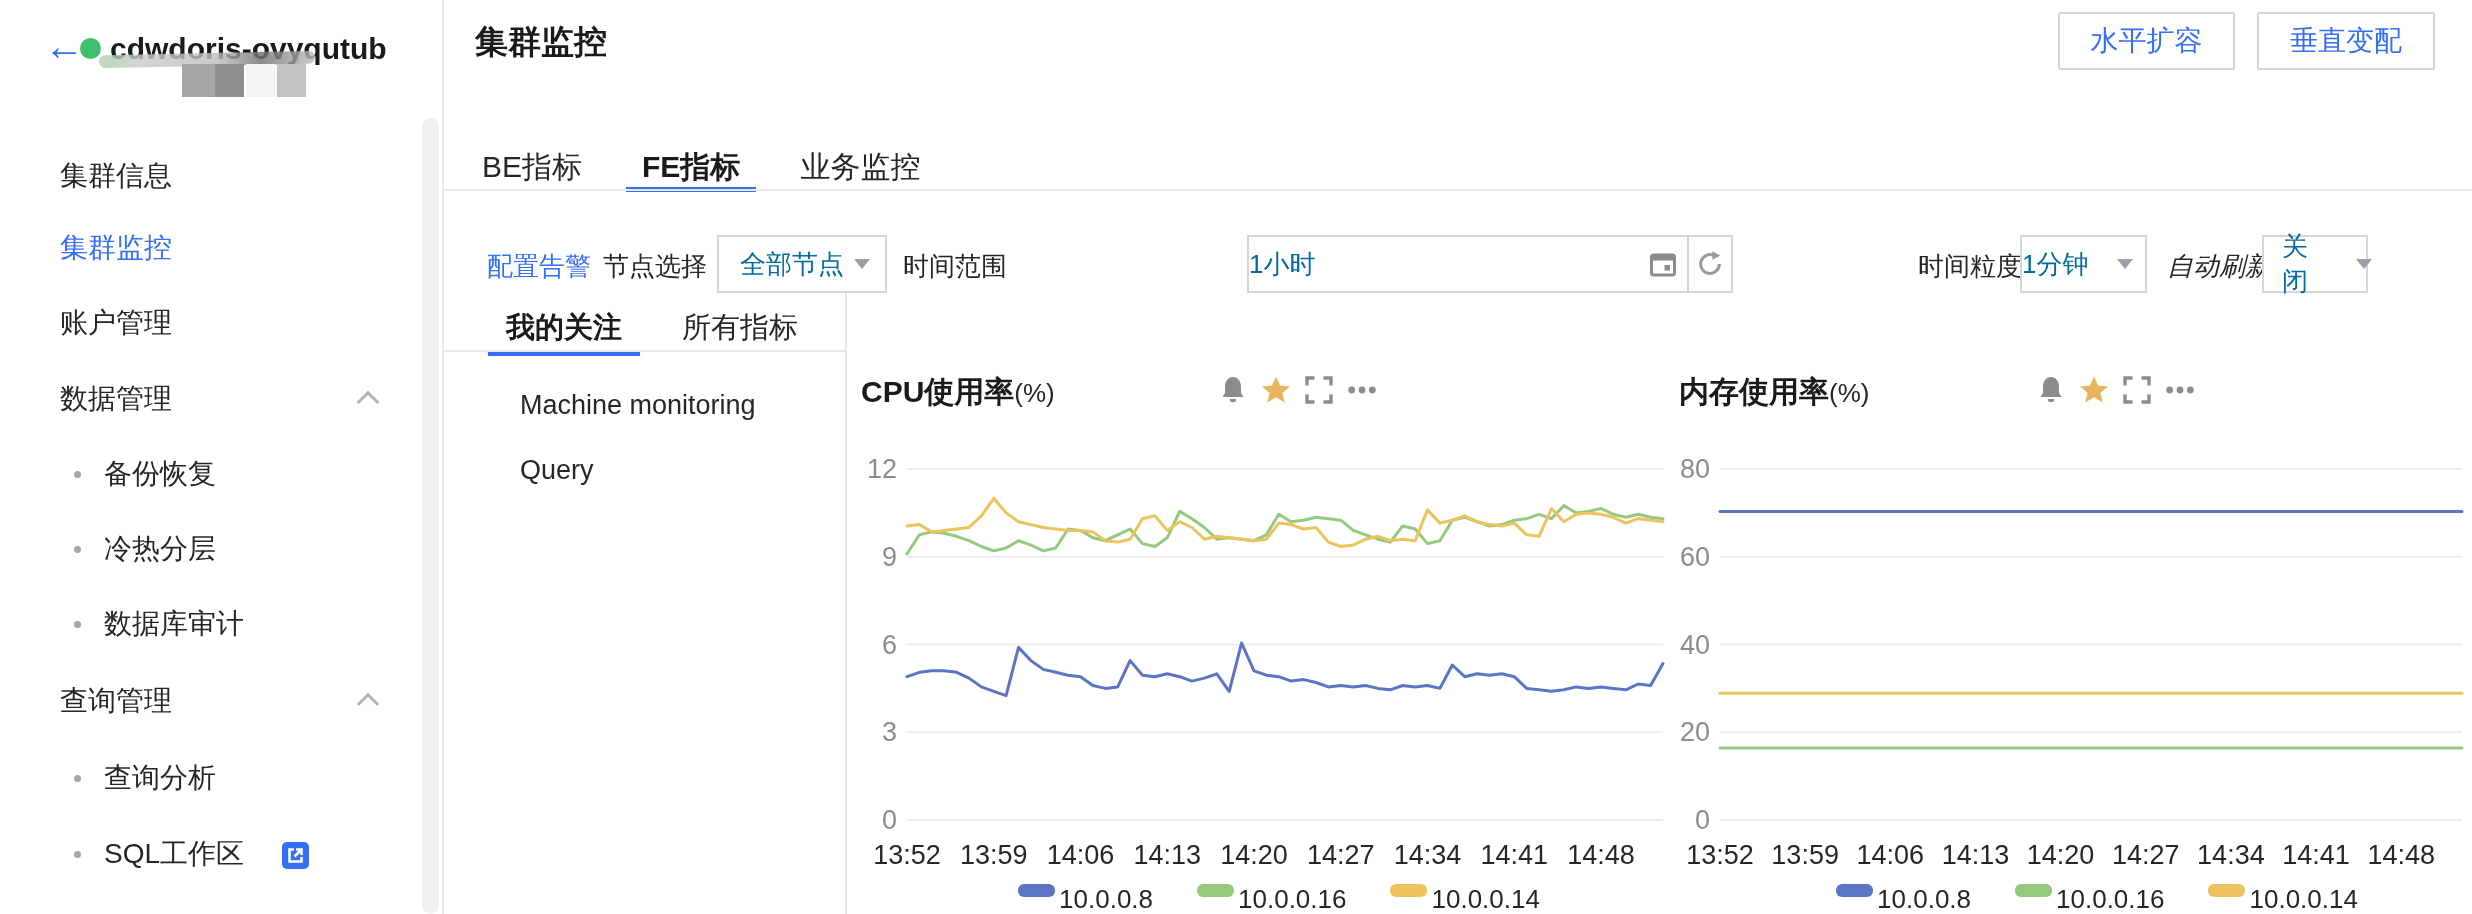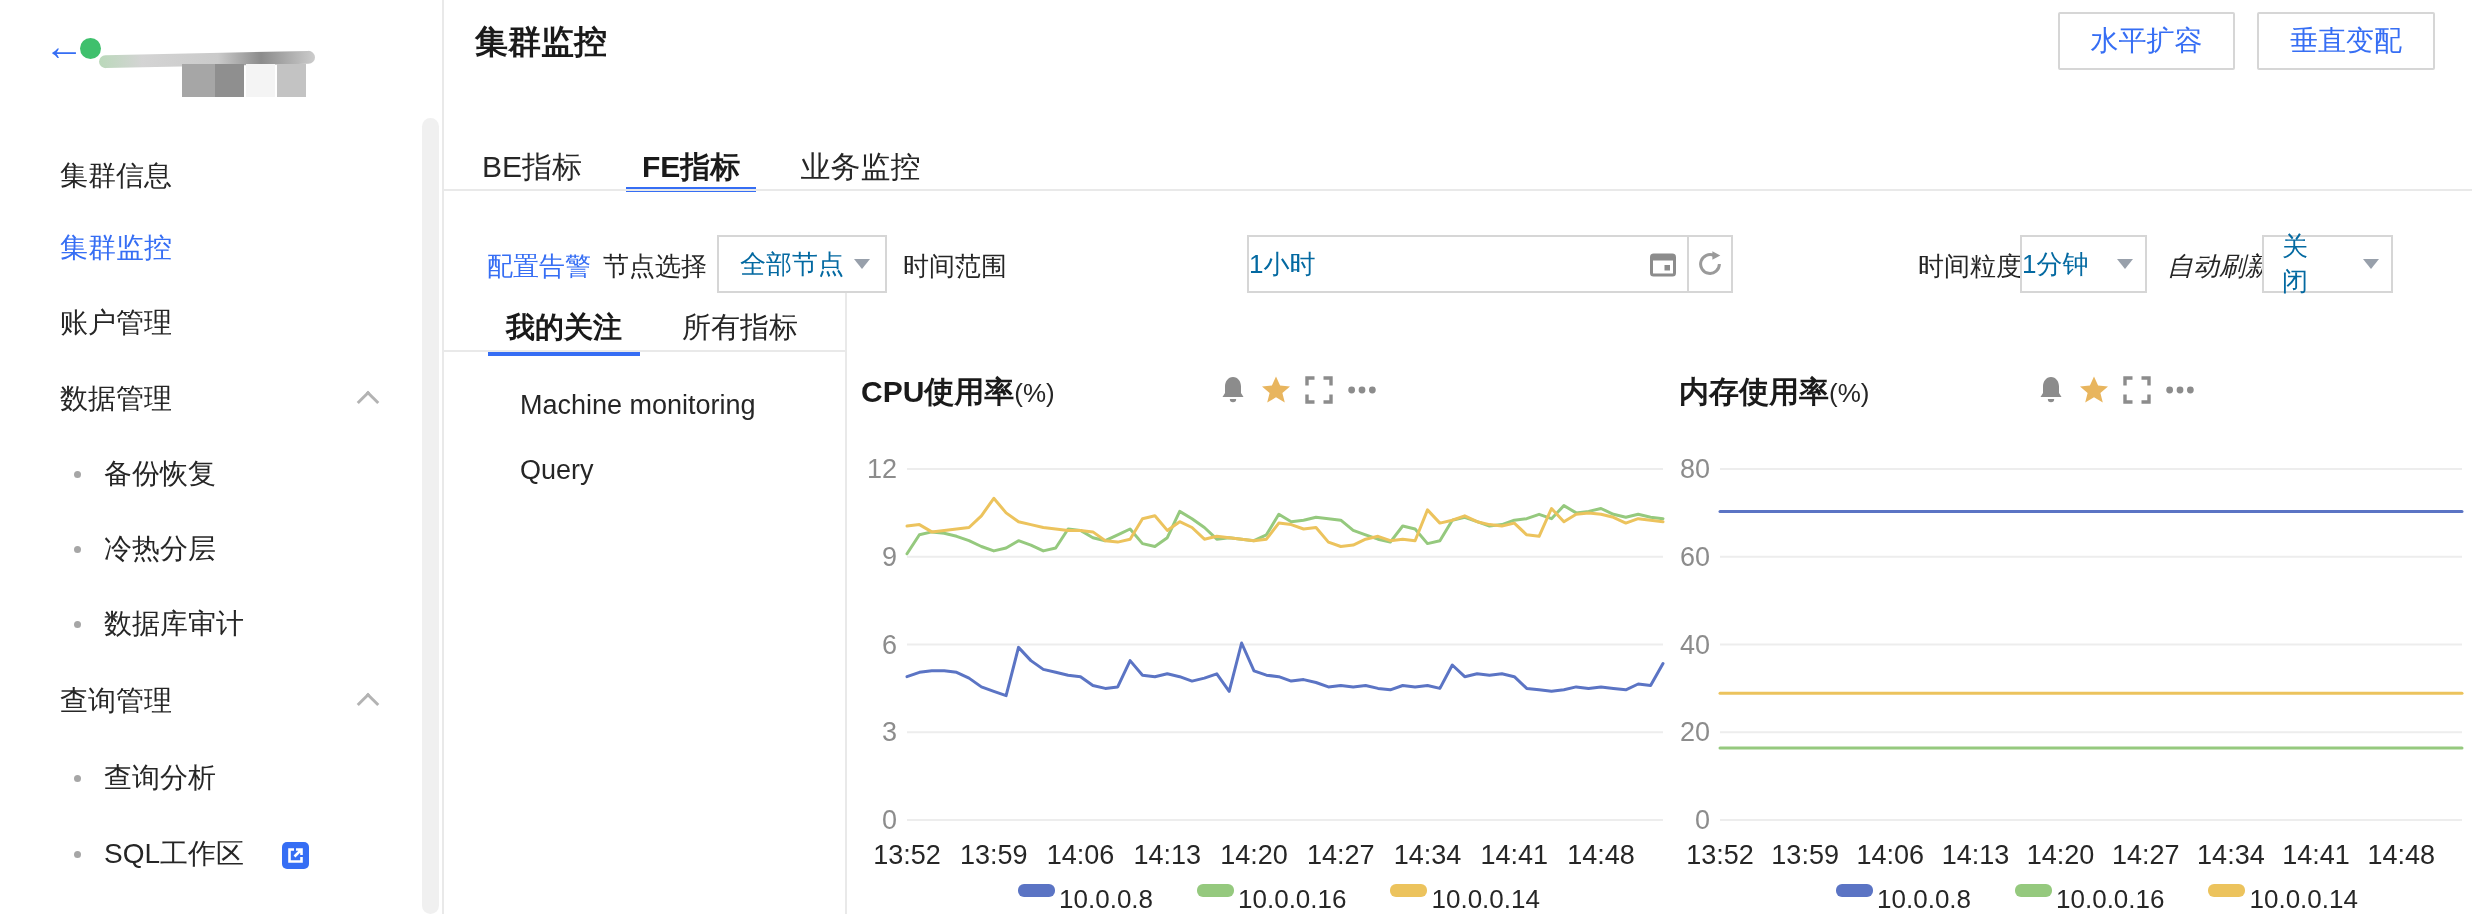--- a/index.html
+++ b/index.html
@@ -60,20 +60,21 @@
   .lg-item{display:flex;align-items:flex-start;gap:4px;font-size:26px;color:#262626;cursor:pointer;}
   .lg-swatch{width:37px;height:13px;border-radius:6px;display:inline-block;}
 </style>
 </head>
 <body>
 
 <div class="screen">
 
   <div class="abs back-arrow">←</div>
   <div class="abs status-dot" style="background: rgb(63, 192, 109);"></div>
+  <div class="abs cluster-name">cdwdoris-ovyqutub</div>
 
   <div class="abs art-ribbon"></div>
   <div class="abs art-a"></div>
   <div class="abs art-b"></div>
   <div class="abs art-c"></div>
   <div class="abs art-d"></div>
 
   <div class="abs menu-item" style="top:157px;">集群信息</div>
   <div class="abs menu-item active" style="top:229px;">集群监控</div>
   <div class="abs menu-item" style="top:304px;">账户管理</div>
@@ -153,21 +154,21 @@
     </span>
   </div>
 
   <div class="abs ctl-label" style="left:1918px;">时间粒度</div>
   <div class="abs box" style="left:2020px;width:127px;">
     <span style="">1分钟</span>
     <span class="caret-dn" style="margin-left:auto;margin-right:12px;"></span>
   </div>
 
   <div class="abs ctl-label" style="left:2167px;font-style:italic;">自动刷新</div>
-  <div class="abs box" style="left:2262px;width:131px;gap:48px;">
+  <div class="abs box" style="left:2262px;width:106px;gap:48px;">
     <span style="padding-left:18px;">关闭</span>
     <span class="caret-dn" style="margin-left:auto;margin-right:12px;"></span>
   </div>
 
   <div class="abs subtabs">
     <div class="subtab active">我的关注</div>
     <div class="subtab">所有指标</div>
   </div>
   <div class="abs div-h-subtabs"></div>
   <div class="abs div-v-panel"></div>

